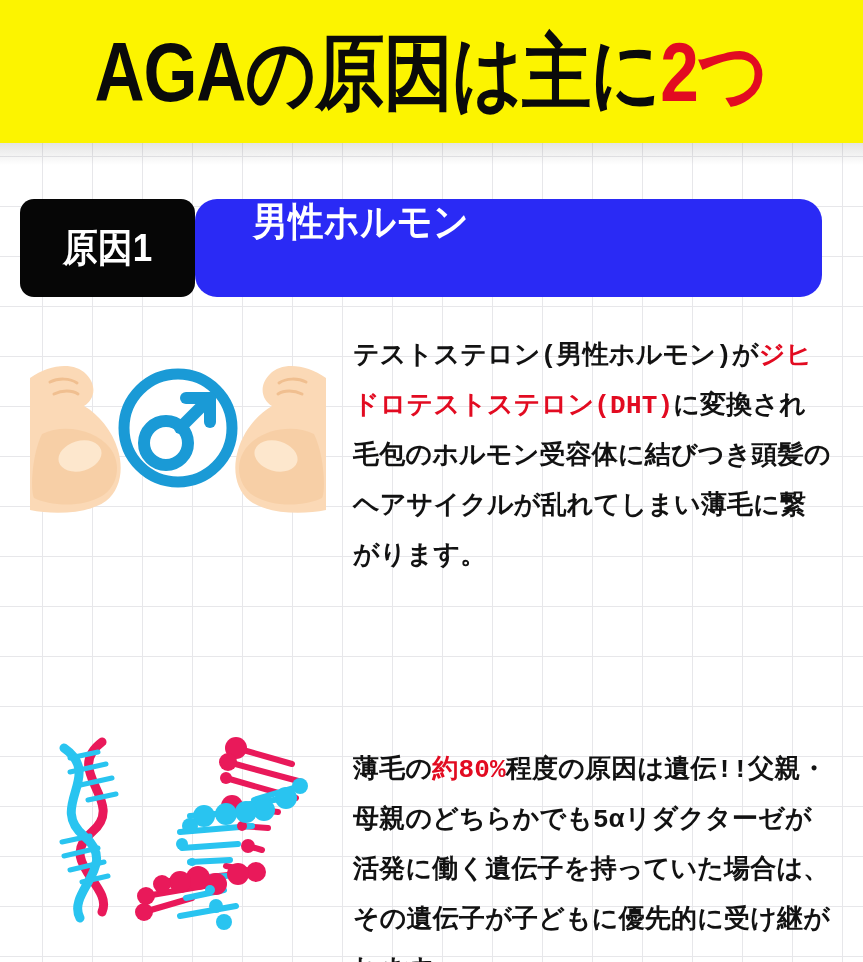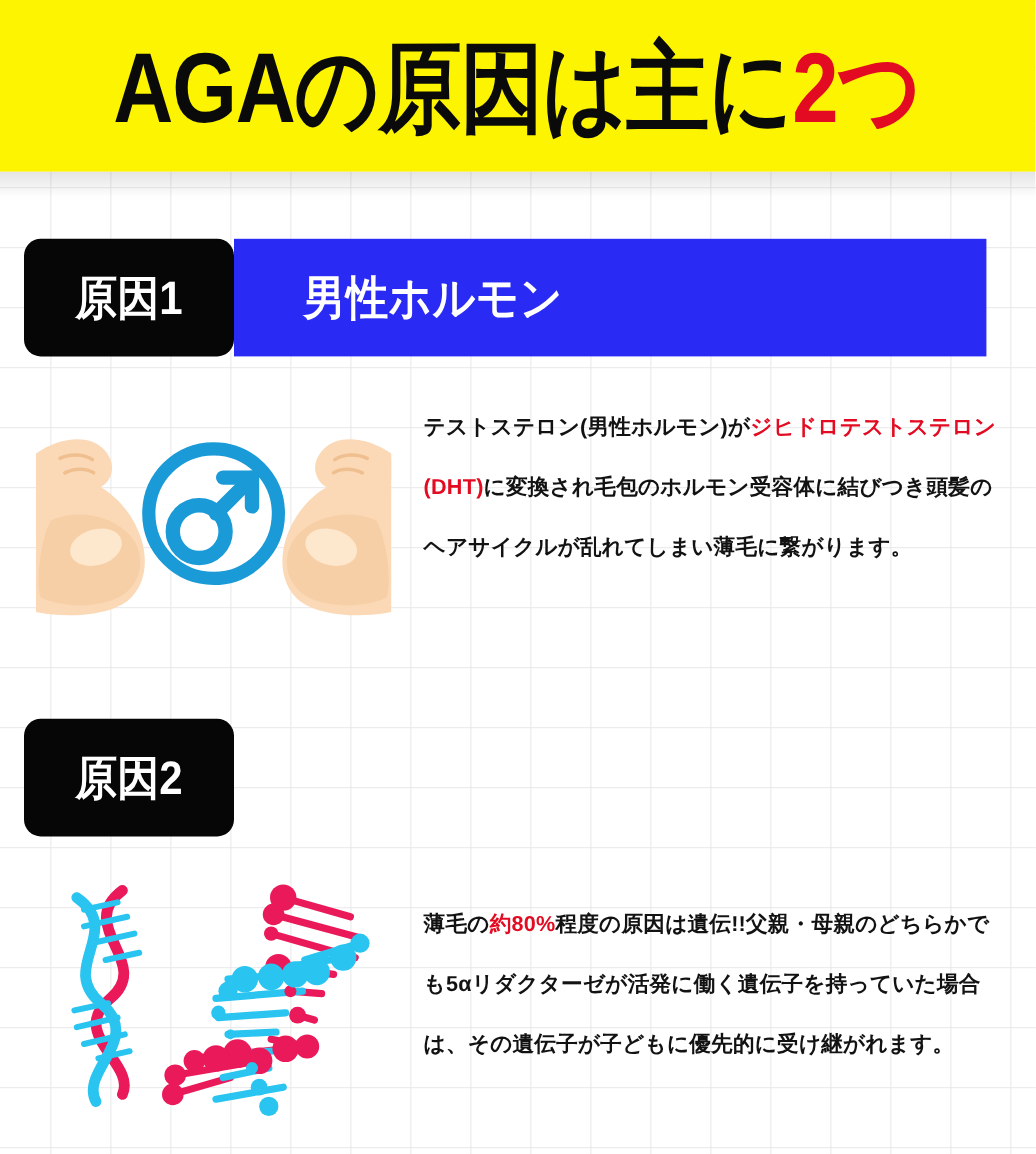--- a/index.html
+++ b/index.html
@@ -97,44 +97,46 @@
     transform: scaleY(1.12);
     white-space: nowrap;
   }
   .cause-bar {
     position: absolute;
     left: 175px; top: 0;
     height: 98px;
     background: #2a2af5;
     z-index: 2;
     display: flex;
-    align-items: center;
+    align-items: flex-start;
+    border-radius: 22px;
   }
   #cause-bar-1 { width: 627px; }
   #cause-bar-2 { width: 635px; }
   .cause-bar-label {
     color: #ffffff;
     font-size: 35px;
     font-weight: 900;
     letter-spacing: 0.5px;
     transform: scaleY(1.12);
     margin-left: 58px;
     white-space: nowrap;
   }
 
   
   .cause-body {
     position: absolute;
     left: 353px;
     width: 478px;
-    font-size: 18px;
+    font-size: 26px;
     font-weight: 700;
     line-height: 50px;
     color: #121212;
     letter-spacing: 0.2px;
+    font-family: Liberation Mono, monospace;
   }
   #body-1 { top: 331px; }
   #body-2 { top: 745px; }
   .cause-body .hl { color: #e20b21; }
 
   
   .icon-area { position: absolute; }
   #icon-area-1 { left: 28px; top: 338px; width: 300px; height: 190px; }
   #icon-area-2 { left: 40px; top: 726px; width: 290px; height: 210px; }
 
@@ -196,23 +198,20 @@
       </g>
     </svg>
   </div>
 
   <div class="cause-body" id="body-1">
     <span>テストステロン(男性ホルモン)が</span><span class="hl">ジヒドロテストステロン(DHT)</span><span>に変換され毛包のホルモン受容体に結びつき頭髪のヘアサイクルが乱れてしまい薄毛に繋がります。</span>
   </div>
 
   <div class="section" id="section-2">
     <div class="cause-header">
-      <div class="cause-badge">
-        <span class="cause-badge-label">原因2</span>
-      </div>
     </div>
   </div>
 
   <div class="icon-area" id="icon-area-2">
     <svg class="icon-svg" viewBox="0 0 290 210" xmlns="http://www.w3.org/2000/svg" aria-hidden="true">
 
       <g stroke-linecap="round" fill="none">
         <path d="M62 16 C 22 46, 88 76, 52 106 C 16 136, 74 160, 62 186" stroke="#e9195a" stroke-width="9"></path>
         <path d="M24 22 C 64 50, 8 80, 44 110 C 80 140, 26 166, 40 192" stroke="#29c4f0" stroke-width="9"></path>
         <g stroke="#29c4f0" stroke-width="5">

